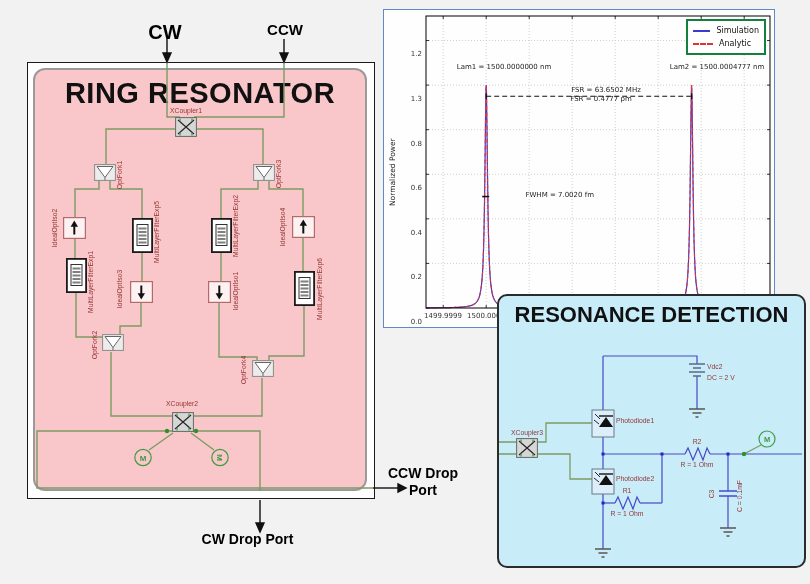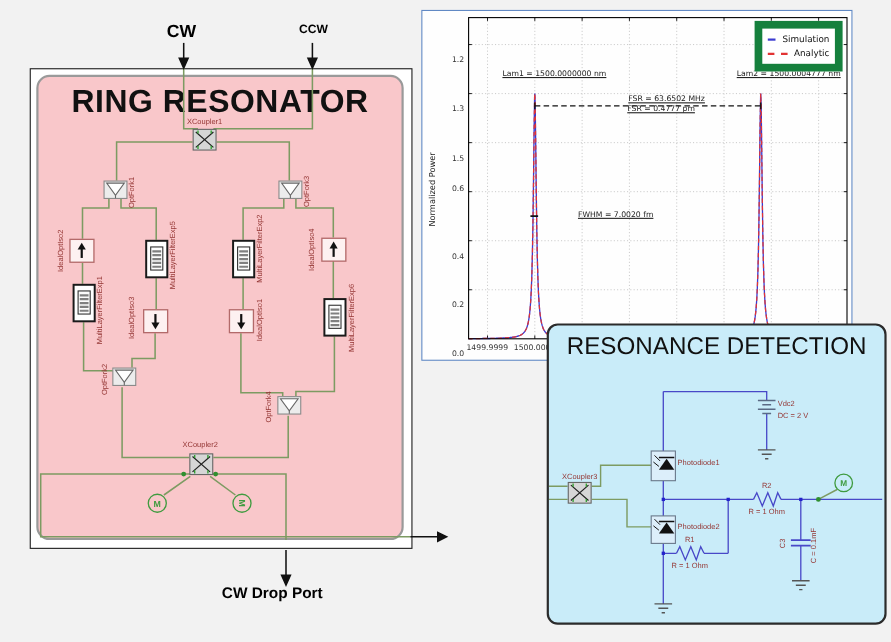--- a/index.html
+++ b/index.html
@@ -6,31 +6,31 @@
   body{width:810px;height:584px;background:#f2f2f2;font-family:"Liberation Sans",sans-serif;overflow:hidden;}
   #page{position:relative;width:810px;height:584px;background:#f2f2f2;}
   .abs{position:absolute;}
   
   #ring-outer{left:27px;top:62px;width:346px;height:435px;background:#fff;border:1.5px solid #1a1a1a;z-index:2;}
   #ring-inner{left:33px;top:68px;width:334px;height:423px;background:#f9c7ca;border:2px solid #9a9a9a;border-radius:12px;box-sizing:border-box;z-index:2;}
   #ring-title{left:33px;top:77px;width:334px;text-align:center;font-size:29px;font-weight:bold;color:#111;letter-spacing:.5px;z-index:3;}
   .io-label{font-weight:bold;color:#000;z-index:5;text-align:center;}
   
   #chart-panel{left:383px;top:9px;width:392px;height:319px;background:#fefefe;border:1.5px solid #6189c4;box-sizing:border-box;z-index:1;font-family:"DejaVu Sans",sans-serif;}
-  #chart-panel .ann{position:absolute;font-size:7px;color:#222;text-align:center;text-decoration:underline;}
+  #chart-panel .ann{position:absolute;font-size:7px;color:#222;text-align:center;}
   .ytick{position:absolute;left:16px;width:22px;text-align:right;font-size:7px;color:#333;margin-top:14px;}
   .xtick{position:absolute;width:50px;text-align:center;font-size:7px;color:#333;top:302px;}
   #ylabel{position:absolute;left:4px;top:196px;font-size:7.5px;color:#222;transform:rotate(-90deg);transform-origin:left top;white-space:nowrap;}
-  #legend{position:absolute;left:302px;top:9px;width:80px;background:#fff;border:7px solid #15803d;padding:3px 5px;box-sizing:border-box;}
+  #legend{position:absolute;left:302px;top:9px;width:80px;background:#fff;border:2px solid #15803d;padding:3px 5px;box-sizing:border-box;}
   .leg-row{display:flex;align-items:center;height:13px;}
   .leg-swatch{width:20px;margin-right:6px;border-top-width:2px;height:0;}
   .leg-label{font-size:8px;color:#111;}
   
   #res-panel{left:497px;top:294px;width:309px;height:274px;background:#c9ecf9;border:2px solid #2b2b2b;border-radius:10px;box-sizing:border-box;z-index:4;}
-  #res-title{position:absolute;left:0;top:6px;width:100%;text-align:center;font-size:22px;font-weight:normal;color:#111;}
+  #res-title{position:absolute;left:0;top:6px;width:100%;text-align:center;font-size:22px;font-weight:bold;color:#111;}
   svg{display:block;}
   #main-svg{left:0;top:0;z-index:3;pointer-events:none;}
 </style>
 </head>
 <body>
 
 <div id="page">
 
   <div id="chart-panel" class="abs">
     <svg id="chart-curves" width="392" height="319">
@@ -83,22 +83,22 @@
         <line x1="102.20000004155253" y1="86.24427480916032" x2="307.61100000008554" y2="86.24427480916032" stroke="#111" stroke-width="1.2" stroke-dasharray="5,3"></line>
         <line x1="102.20000004155253" y1="83.24427480916032" x2="102.20000004155253" y2="89.24427480916032" stroke="#111" stroke-width="1.2"></line>
         <line x1="307.61100000008554" y1="83.24427480916032" x2="307.61100000008554" y2="89.24427480916032" stroke="#111" stroke-width="1.2"></line>
         <line x1="98.20000004155253" y1="186.5496183206107" x2="105.20000004155253" y2="186.5496183206107" stroke="#111" stroke-width="1.6"></line>
         <rect x="42" y="6" width="344" height="292" fill="none" stroke="#000" stroke-width="1"></rect>
       </svg>
     <div id="ylabel">Normalized Power</div>
     <div class="ytick" style="top:294px">0.0</div>
     <div class="ytick" style="top:249px">0.2</div>
     <div class="ytick" style="top:205px">0.4</div>
-    <div class="ytick" style="top:144px">0.6</div>
-    <div class="ytick" style="top:116px">1.5</div>
+    <div class="ytick" style="top:160px">0.6</div>
+    <div class="ytick" style="top:116px">0.8</div>
     <div class="ytick" style="top:71px">1.3</div>
     <div class="ytick" style="top:26px">1.2</div>
     <div class="xtick" style="left:34px">1499.9999</div>
     <div class="xtick" style="left:77px">1500.0000</div>
     <div class="ann" style="left:60px;top:53px;width:120px">Lam1 = 1500.0000000 nm</div>
     <div class="ann" style="left:273px;top:53px;width:120px">Lam2 = 1500.0004777 nm</div>
     <div class="ann" style="left:162px;top:76px;width:120px">FSR = 63.6502 MHz</div>
     <div class="ann" style="left:157px;top:85px;width:120px">FSR = 0.4777 pm</div>
     <div class="ann" style="left:110px;top:181px;width:100px;text-align:right">FWHM = 7.0020 fm</div>
     <div id="legend">
@@ -110,22 +110,23 @@
         <span class="leg-swatch" style="border-top:2px dashed #e23333"></span>
         <span class="leg-label">Analytic</span>
       </div>
     </div>
   </div>
 
   <div id="ring-outer" class="abs"></div>
   <div id="ring-inner" class="abs"></div>
   <div id="ring-title" class="abs">RING RESONATOR</div>
 
-  <div class="abs io-label" style="left:148px;top:21px;width:34px;font-size:16px">CW</div>
-  <div class="abs io-label" style="left:263px;top:21px;width:44px;font-size:11px">CCW</div>
+  <div class="abs io-label" style="left:148px;top:21px;width:34px;font-size:20px">CW</div>
+  <div class="abs io-label" style="left:263px;top:21px;width:44px;font-size:15px">CCW</div>
+  <div class="abs io-label" style="left:378px;top:465px;width:90px;font-size:14px;line-height:16.5px">CCW Drop Port</div>
   <div class="abs io-label" style="left:185px;top:531px;width:125px;font-size:14px">CW Drop Port</div>
 
   <svg id="main-svg" class="abs" width="810" height="584">
     <defs>
       <g id="sym-xcoupler">
         <rect x="0.6" y="0.6" width="20.8" height="18.8" fill="#d6d6d6" stroke="#666" stroke-width="1"></rect>
         <path d="M3,3 L19,17 M19,3 L3,17" stroke="#222" stroke-width="1.1" fill="none"></path>
         <path d="M5,1.6 V4.4 M17,1.6 V4.4 M5,15.6 V18.4 M17,15.6 V18.4" stroke="#2f9e2f" stroke-width="1.2" fill="none"></path>
       </g>
       <g id="sym-fork">

